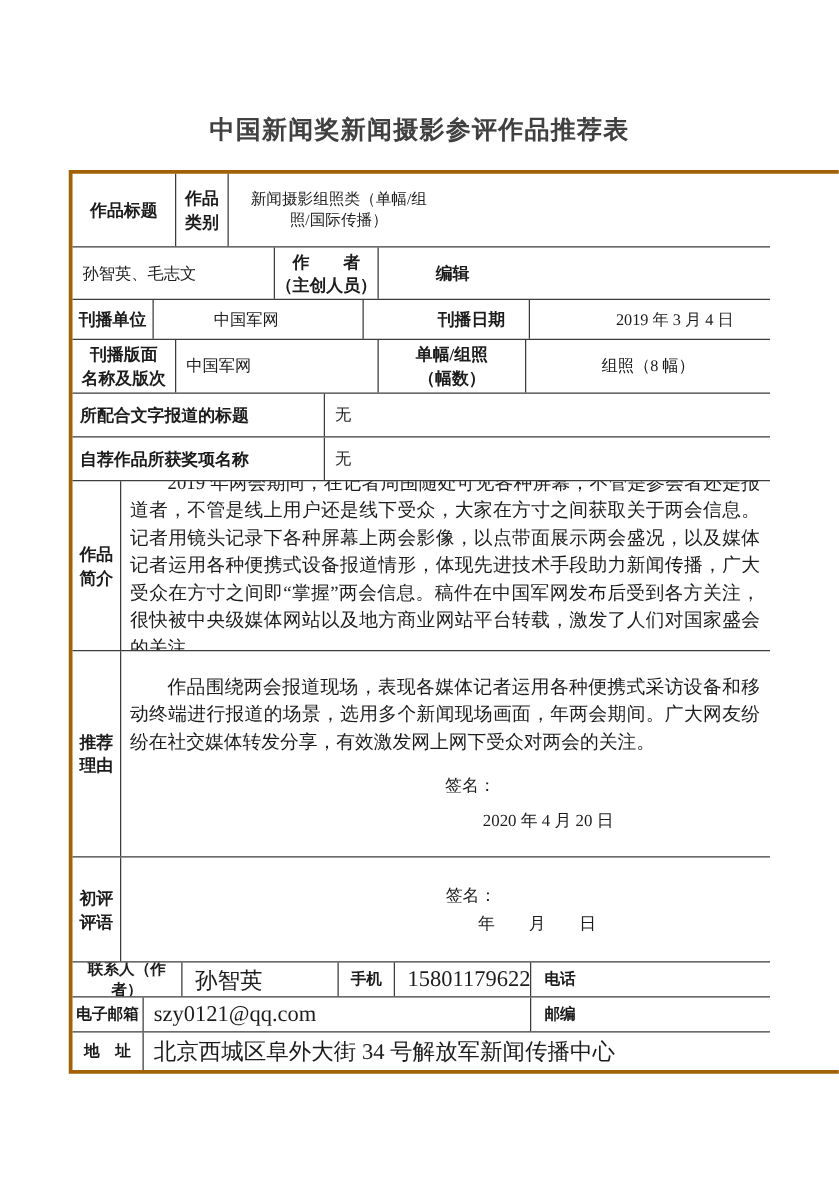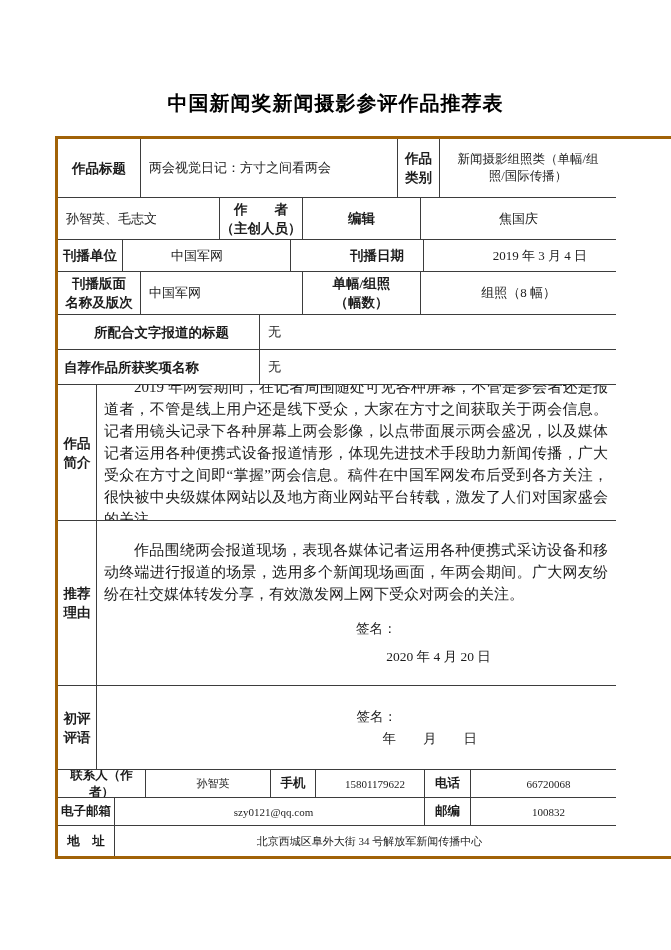--- a/index.html
+++ b/index.html
@@ -14,21 +14,21 @@
   }
   .doc-title {
     position: absolute;
     top: 90px;
     left: 0;
     width: 671px;
     text-align: center;
     font-size: 20px;
     font-weight: bold;
     letter-spacing: 1px;
-    color: #000000;
+    color: #404040;
   }
   .form-table {
     position: absolute;
     top: 136px;
     left: 55px;
     width: 644px;
     border: 3px solid #a16207;
     background: #fff;
   }
   .tr { display: flex; border-bottom: 1px solid #3d3d3d; width: 558px; }
@@ -72,59 +72,53 @@
     font-size: 15px;
     line-height: 22px;
     text-align: justify;
     text-indent: 2em;
   }
   .sig-label { font-size: 13.5px; margin-left: 50%; margin-top: 14px; line-height: 20px; }
   .sig-date { font-size: 13.5px; margin-left: 56%; margin-top: 8px; line-height: 20px; }
   .review-sig-label { font-size: 13.5px; margin-left: 50%; line-height: 22px; }
   .review-sig-date { font-size: 13.5px; margin-left: 55%; line-height: 22px; }
   .contact-lbl { font-weight: bold; font-size: 12.5px; text-align: center; }
-  .contact-val { font-size: 11px; padding-left: 10px; align-items: center; }
+  .contact-val { font-size: 18px; padding-left: 10px; }
 </style>
 </head>
 <body>
 
 <h1 class="doc-title">中国新闻奖新闻摄影参评作品推荐表</h1>
 
 <div class="form-table">
 
   <div class="tr r1">
     <div class="td w83 lbl">
       <span class="line">作品标题</span>
     </div>
-    <div class="td w257 val val-left">
-      <span class="line">两会视觉日记：方寸之间看两会</span>
-    </div>
     <div class="td w42 lbl">
       <span class="line">作品</span>
       <span class="line">类别</span>
     </div>
     <div class="td w176 cat-val">
       <span><span>新闻摄影</span><span class="cat-underline">组照</span><span>类</span><span>（单幅/组照/国际传播）</span></span>
     </div>
   </div>
 
   <div class="tr r2">
     <div class="td w162 val val-left">
       <span class="line">孙智英、毛志文</span>
     </div>
     <div class="td w83 lbl">
       <span class="line">作　　者</span>
       <span class="line">（主创人员）</span>
     </div>
     <div class="td w118 lbl">
       <span class="line">编辑</span>
     </div>
-    <div class="td w195 val val-center">
-      <span class="line">焦国庆</span>
-    </div>
   </div>
 
   <div class="tr r3">
     <div class="td w83 lbl">
       <span class="line">刊播单位</span>
     </div>
     <div class="td w162 val val-left">
       <span class="line">中国军网</span>
     </div>
     <div class="td w118 lbl">
@@ -146,21 +140,21 @@
     <div class="td w118 lbl">
       <span class="line">单幅/组照</span>
       <span class="line">（幅数）</span>
     </div>
     <div class="td w195 val val-center">
       <span class="line">组照（8 幅）</span>
     </div>
   </div>
 
   <div class="tr r5">
-    <div class="td w202 lbl" style="text-align:center; padding-left:6px;">
+    <div class="td w202 lbl" style="text-align:left; padding-left:6px;">
       <span class="line">所配合文字报道的标题</span>
     </div>
     <div class="td w356 val val-left">
       <span class="line">无</span>
     </div>
   </div>
 
   <div class="tr r6">
     <div class="td w202 lbl" style="text-align:left; padding-left:6px;">
       <span class="line">自荐作品所获奖项名称</span>
@@ -212,38 +206,32 @@
     </div>
     <div class="td w45 contact-lbl">
       <span class="line">手机</span>
     </div>
     <div class="td w109 contact-val">
       <span class="line">15801179622</span>
     </div>
     <div class="td w46 contact-lbl">
       <span class="line">电话</span>
     </div>
-    <div class="td w145 contact-val">
-      <span class="line">66720068</span>
-    </div>
   </div>
 
   <div class="tr r11">
     <div class="td w57 contact-lbl">
       <span class="line">电子邮箱</span>
     </div>
     <div class="td w310 contact-val" style="padding-left:8px;">
       <span class="line">szy0121@qq.com</span>
     </div>
     <div class="td w46 contact-lbl">
       <span class="line">邮编</span>
     </div>
-    <div class="td w145 contact-val">
-      <span class="line">100832</span>
-    </div>
   </div>
 
   <div class="tr r12">
     <div class="td w57 contact-lbl">
       <span class="line">地　址</span>
     </div>
     <div class="td w501 contact-val" style="padding-left:8px;">
       <span class="line">北京西城区阜外大街 34 号解放军新闻传播中心</span>
     </div>
   </div>

